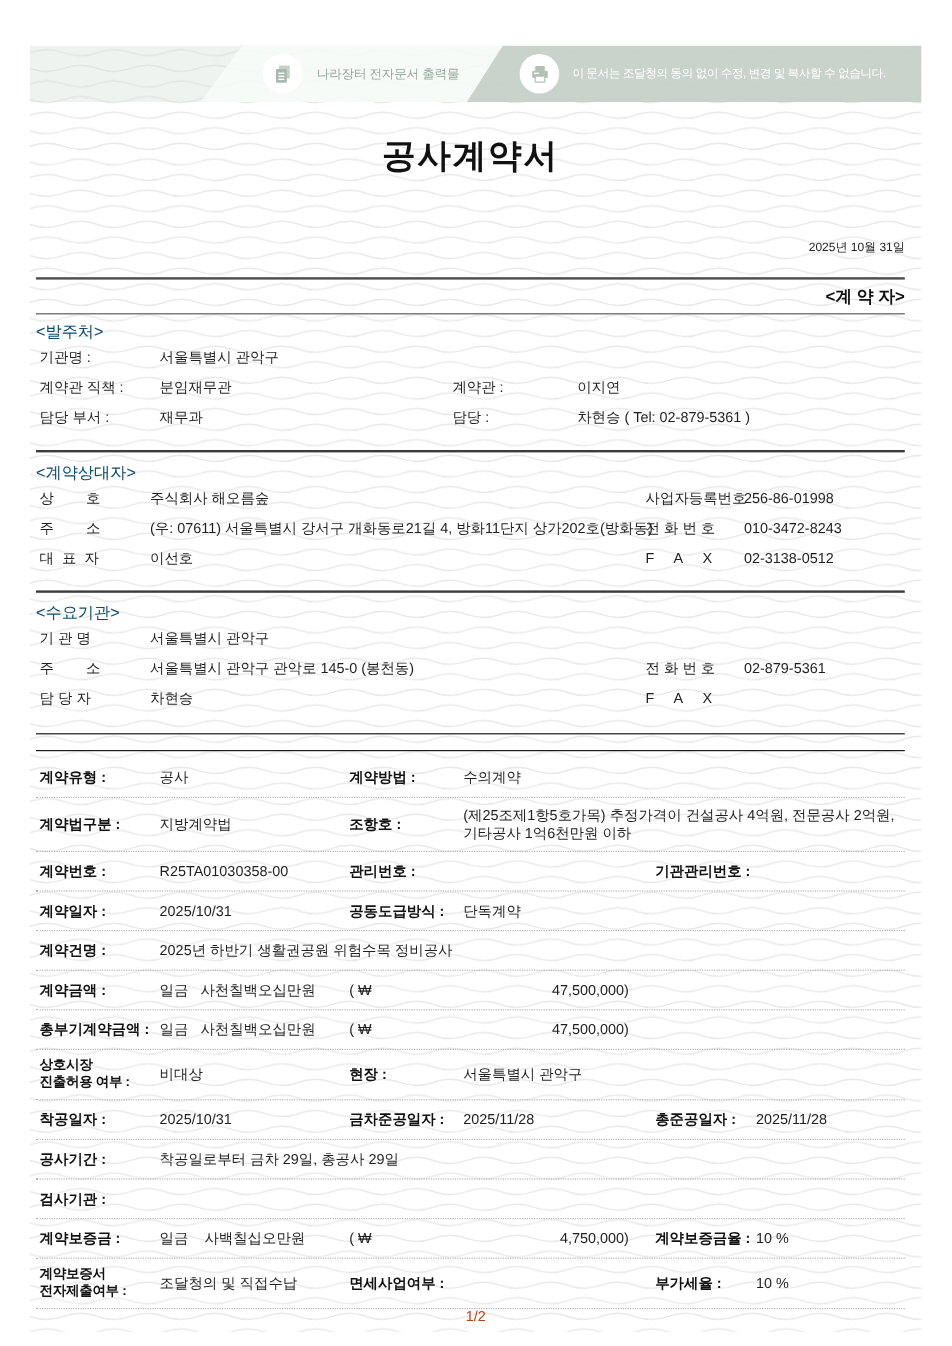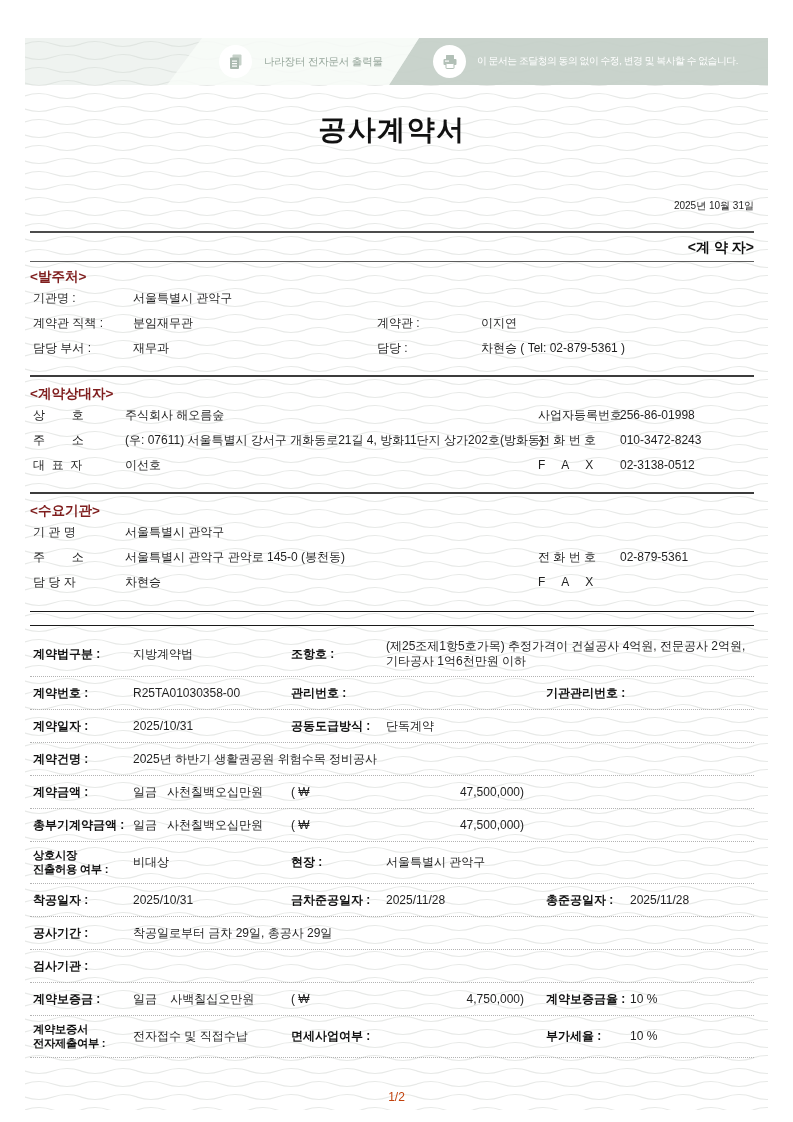--- a/index.html
+++ b/index.html
@@ -21,21 +21,21 @@
   .badge-dark .badge-text{font-size:9.8px;color:#ffffff;letter-spacing:-.45px;white-space:nowrap;}
   
   .content{position:relative;z-index:1;padding:85px 39px 0 30px;}
   .doc-title{margin:28px 0 0;text-align:center;font-size:28px;font-weight:700;letter-spacing:1.5px;line-height:34px;color:#111;}
   .doc-date{margin:52px 0 18px;text-align:right;font-size:10px;color:#222;}
   .hr-thick{height:0;border-top:2.5px solid #4c4c4c;}
   .hr-thin{height:0;border-top:1px solid #5e5e5e;}
   .hr-mid{height:0;border-top:2px solid #3c3c3c;}
   .hr-dark{height:0;border-top:1.3px solid #1a1a1a;}
   .parties-heading{text-align:right;font-size:14px;font-weight:700;padding:5px 0;line-height:18px;color:#111;}
-  .sec-heading{font-size:13.5px;font-weight:700;line-height:18px;color:#7f1d1d;}
+  .sec-heading{font-size:13.5px;font-weight:400;line-height:18px;color:#0c4a6e;}
   .sec1 .sec-heading{margin-top:6px;}
   .sec2 .sec-heading,.sec3 .sec-heading{margin-top:8px;}
   .srow{display:grid;align-items:center;padding:4px 3px;font-size:12px;line-height:17px;}
   .sec1 .srow{grid-template-columns:100px 244px 104px 1fr;}
   .sec2 .srow,.sec3 .srow{grid-template-columns:92px 413px 82px 1fr;}
   .pre{white-space:pre;}
   .prl{white-space:pre-line;}
   .nowrap{white-space:nowrap;overflow:visible;}
   .mt14{margin-top:14px;}
   .mt16{margin-top:16px;}
@@ -172,20 +172,26 @@
         <span></span>
       </div>
     </section>
 
     <div class="hr-dark mt16"></div>
     <div class="gap13"></div>
     <div class="hr-dark"></div>
 
     <div class="details">
 
+      <div class="drow">
+        <span class="g1 bl">계약유형 :</span>
+        <span class="g2">공사</span>
+        <span class="g3 bl">계약방법 :</span>
+        <span class="g4">수의계약</span>
+      </div>
 
       <div class="drow">
         <span class="g1 bl">계약법구분 :</span>
         <span class="g2">지방계약법</span>
         <span class="g3 bl">조항호 :</span>
         <span class="g4s">(제25조제1항5호가목) 추정가격이 건설공사 4억원, 전문공사 2억원, 기타공사 1억6천만원 이하</span>
       </div>
 
       <div class="drow">
         <span class="g1 bl">계약번호 :</span>
@@ -251,21 +257,21 @@
         <span class="g2 pre">일금    사백칠십오만원</span>
         <span class="g3">( ₩</span>
         <span class="g4 num">4,750,000)</span>
         <span class="g5 bl">계약보증금율 :</span>
         <span class="g6">10 %</span>
       </div>
 
       <div class="drow">
         <span class="g1 bl prl two-line">계약보증서
 전자제출여부 :</span>
-        <span class="g2">전자접수 및 직접수납</span>
+        <span class="g2">조달청의 및 직접수납</span>
         <span class="g3 bl">면세사업여부 :</span>
         <span class="g5 bl">부가세율 :</span>
         <span class="g6">10 %</span>
       </div>
 
     </div>
   </div>
 
   <div class="page-number">1/2</div>
 </div>

